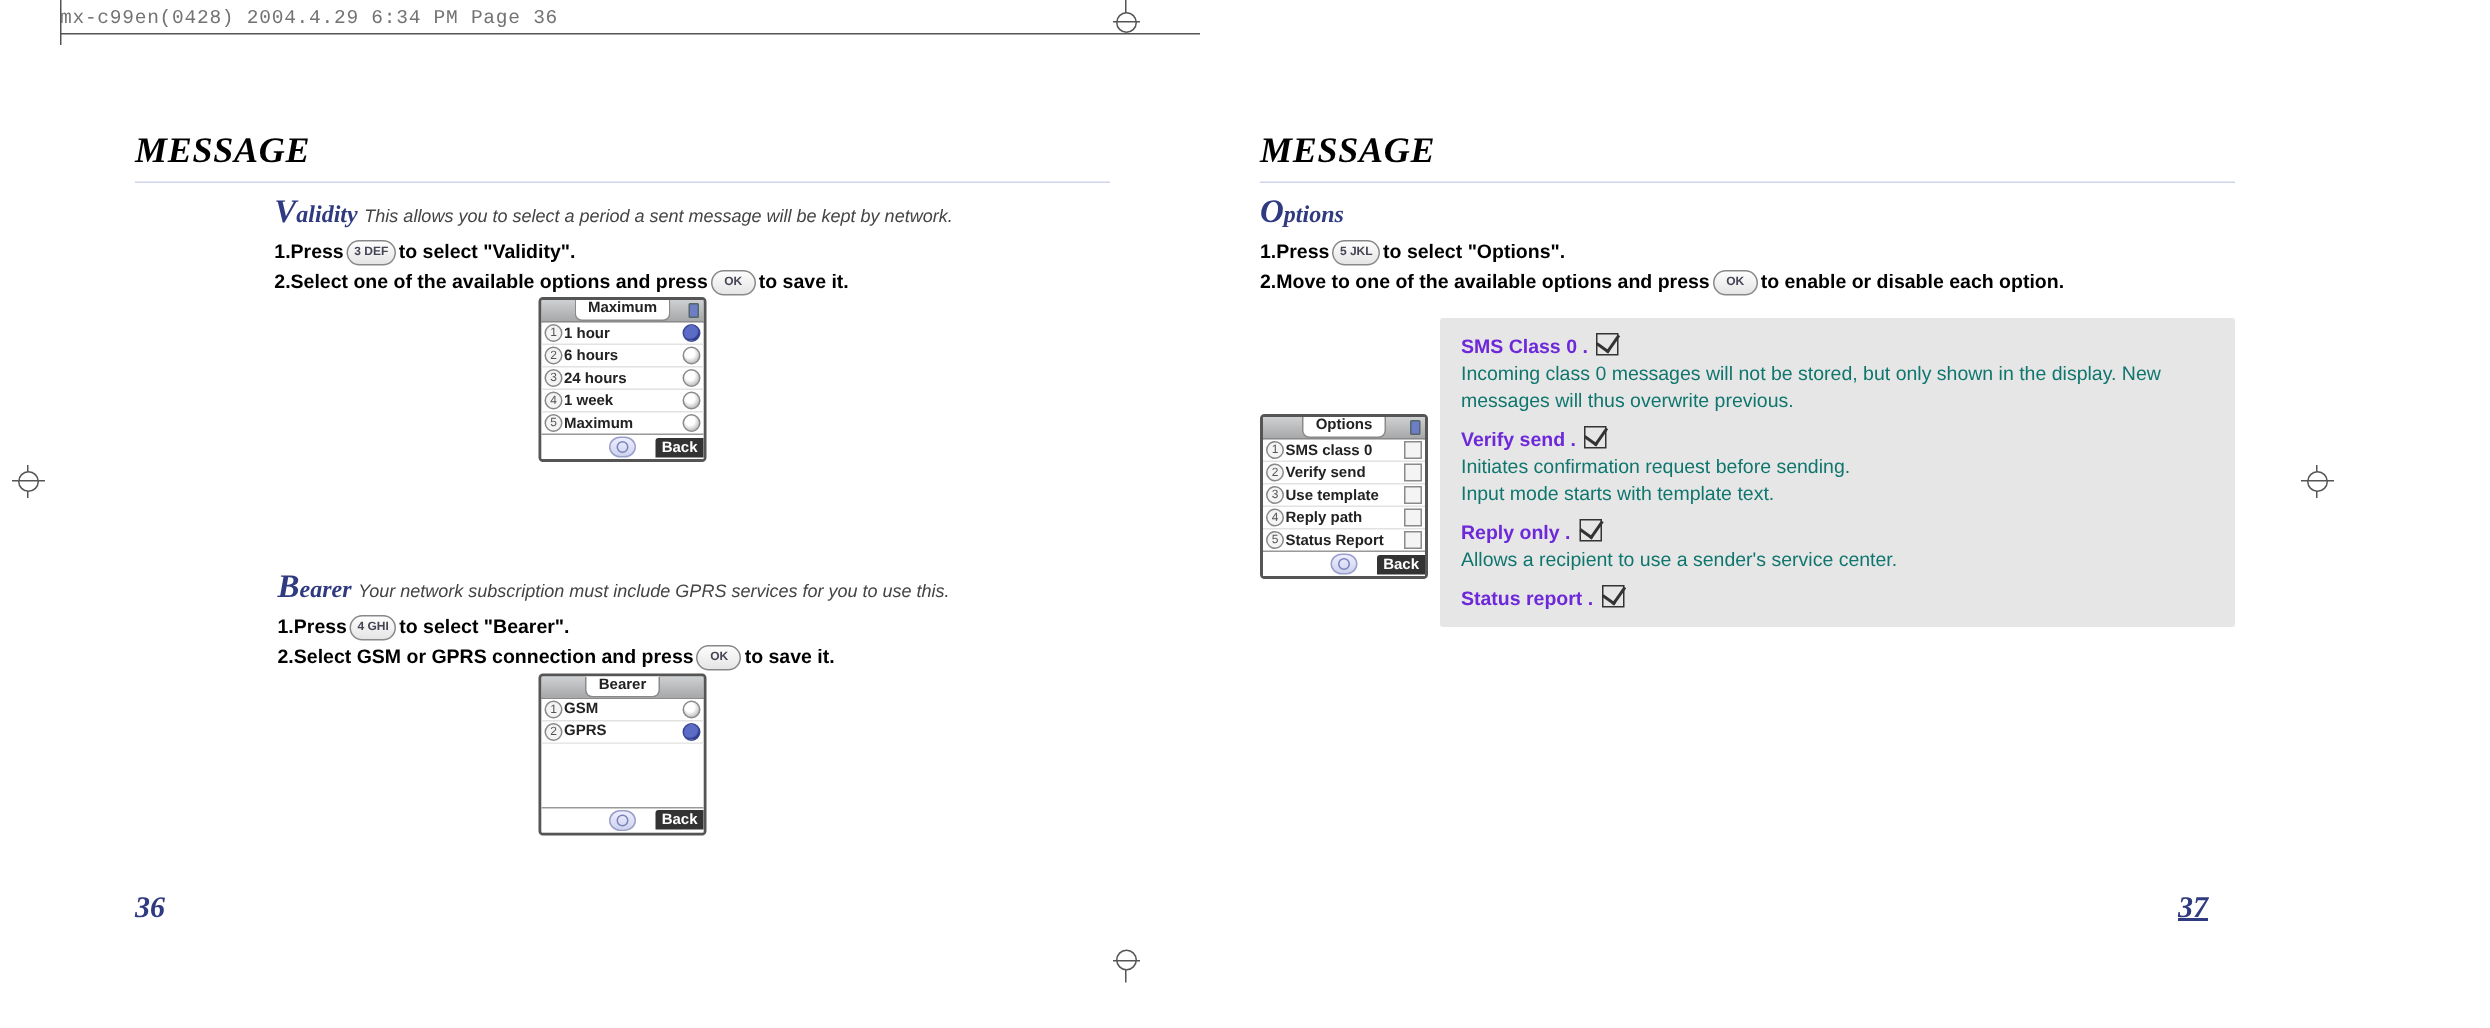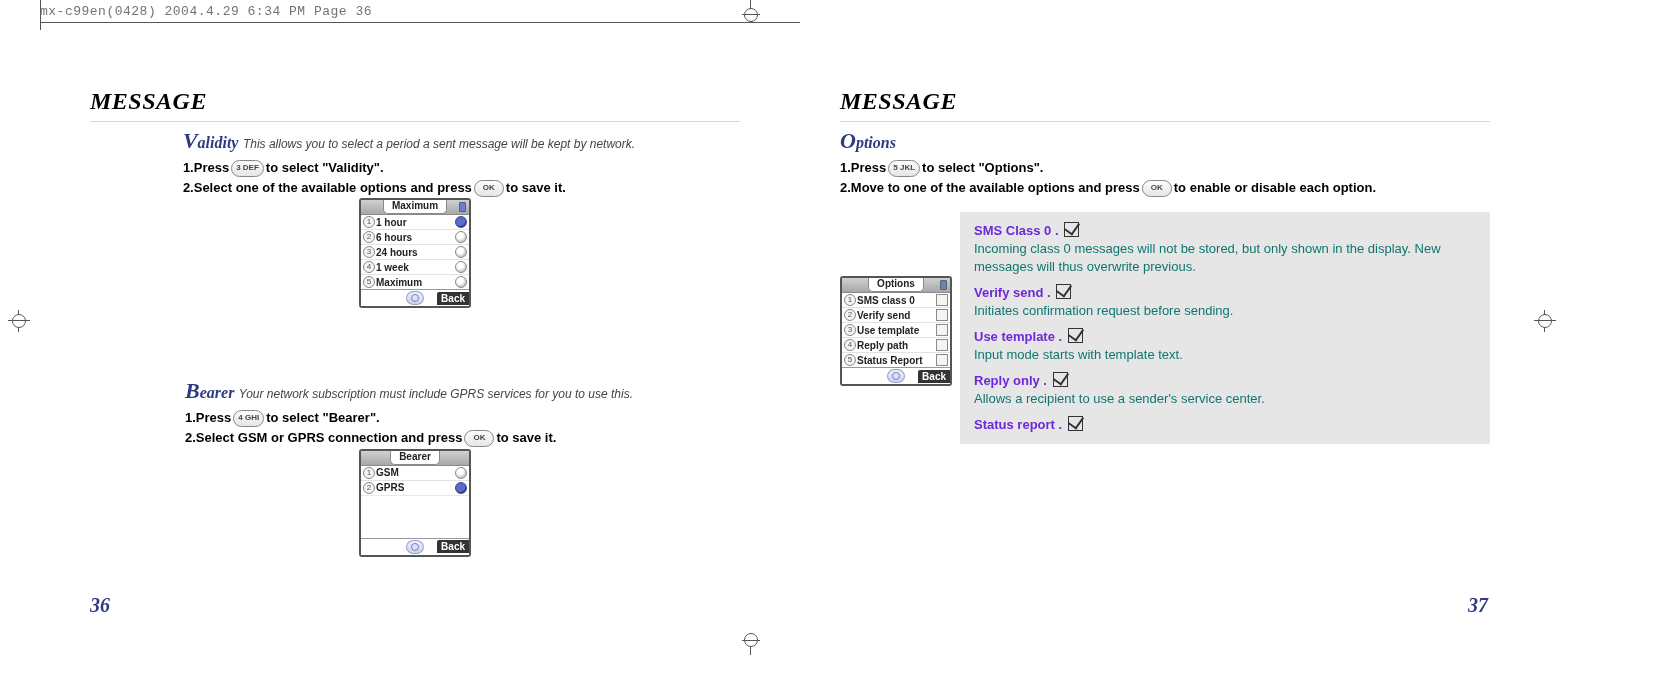--- a/index.html
+++ b/index.html
@@ -233,21 +233,21 @@
   .options-block .opt-desc{ color:#0f766e; font-weight:400;}
   .options-row{ display:flex; align-items:flex-start; margin-top:14px;}
 
   .pagenum {
     position:absolute; bottom:8px;
     font-family: Georgia,'Times New Roman',serif;
     font-style:italic; font-weight:700;
     color:#2f3a80; font-size:20px;
   }
   .pagenum.left{ left:50px;}
-  .pagenum.right{ right:52px;}
+  .pagenum.right{ right:68px;text-decoration:underline;}
 </style>
 </head>
 <body>
 
 <div class="print-header-vrule"></div>
 <div class="print-header">mx-c99en(0428)  2004.4.29  6:34 PM  Page 36</div>
 <div class="print-header-rule"></div>
 
 <div class="pagecut pagecut-top">
     <span class="circle"></span>
@@ -435,21 +435,20 @@
         </div>
       </div>
 
       <div class="options-block">
         <div class="opt-title"><span>SMS Class 0 . </span><span class="checkbox-icon"></span></div>
         <div class="opt-desc">Incoming class 0 messages will not be stored, but only shown in the display. New messages will thus overwrite previous.</div>
 
         <div class="opt-title"><span>Verify send . </span><span class="checkbox-icon"></span></div>
         <div class="opt-desc">Initiates confirmation request before sending.</div>
 
-        <div class="opt-title"><span>Use template . </span><span class="checkbox-icon"></span></div>
         <div class="opt-desc">Input mode starts with template text.</div>
 
         <div class="opt-title"><span>Reply only . </span><span class="checkbox-icon"></span></div>
         <div class="opt-desc">Allows a recipient to use a sender's service center.</div>
 
         <div class="opt-title"><span>Status report . </span><span class="checkbox-icon"></span></div>
       </div>
     </div>
 
     <div class="pagenum right">37</div>

